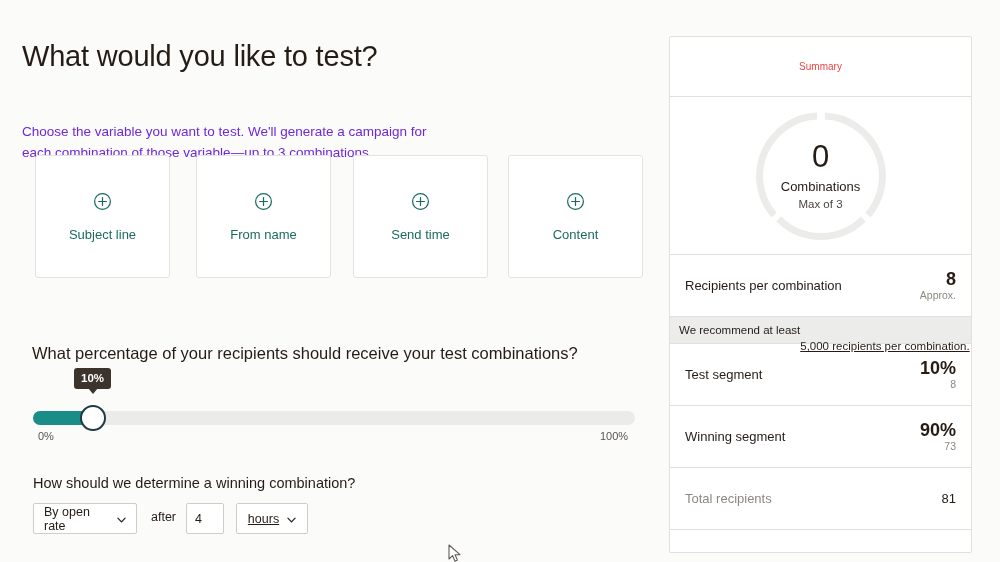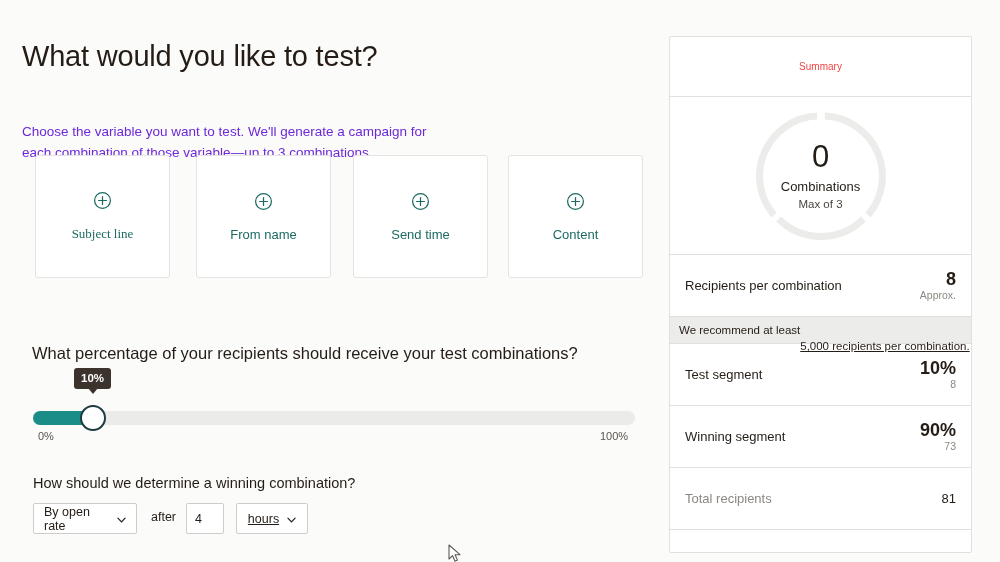--- a/index.html
+++ b/index.html
@@ -26,21 +26,21 @@
   }
 
   
   .cards { position: absolute; left: 35px; top: 155px; width: 600px; height: 123px; }
   .card {
     position: absolute; top: 0; width: 135px; height: 123px;
     background: #ffffff; border: 1px solid #e4e3e0; border-radius: 3px;
     display: flex; flex-direction: column; align-items: center; justify-content: center;
     cursor: pointer;
   }
-  .card:nth-of-type(1) { left: 0; font-family: Liberation Serif, serif; }
+  .card:nth-of-type(1) { left: 0; }
   .card:nth-of-type(2) { left: 161px; text-align: right; }
   .card:nth-of-type(3) { left: 318px; }
   .card:nth-of-type(4) { left: 473px; }
   .card .plus-icon { display: block; margin-bottom: 12px; }
   .card .card-label {
     font-size: 13px; color: #1b6a62; white-space: nowrap;
   }
 
   
   .slider-question {

